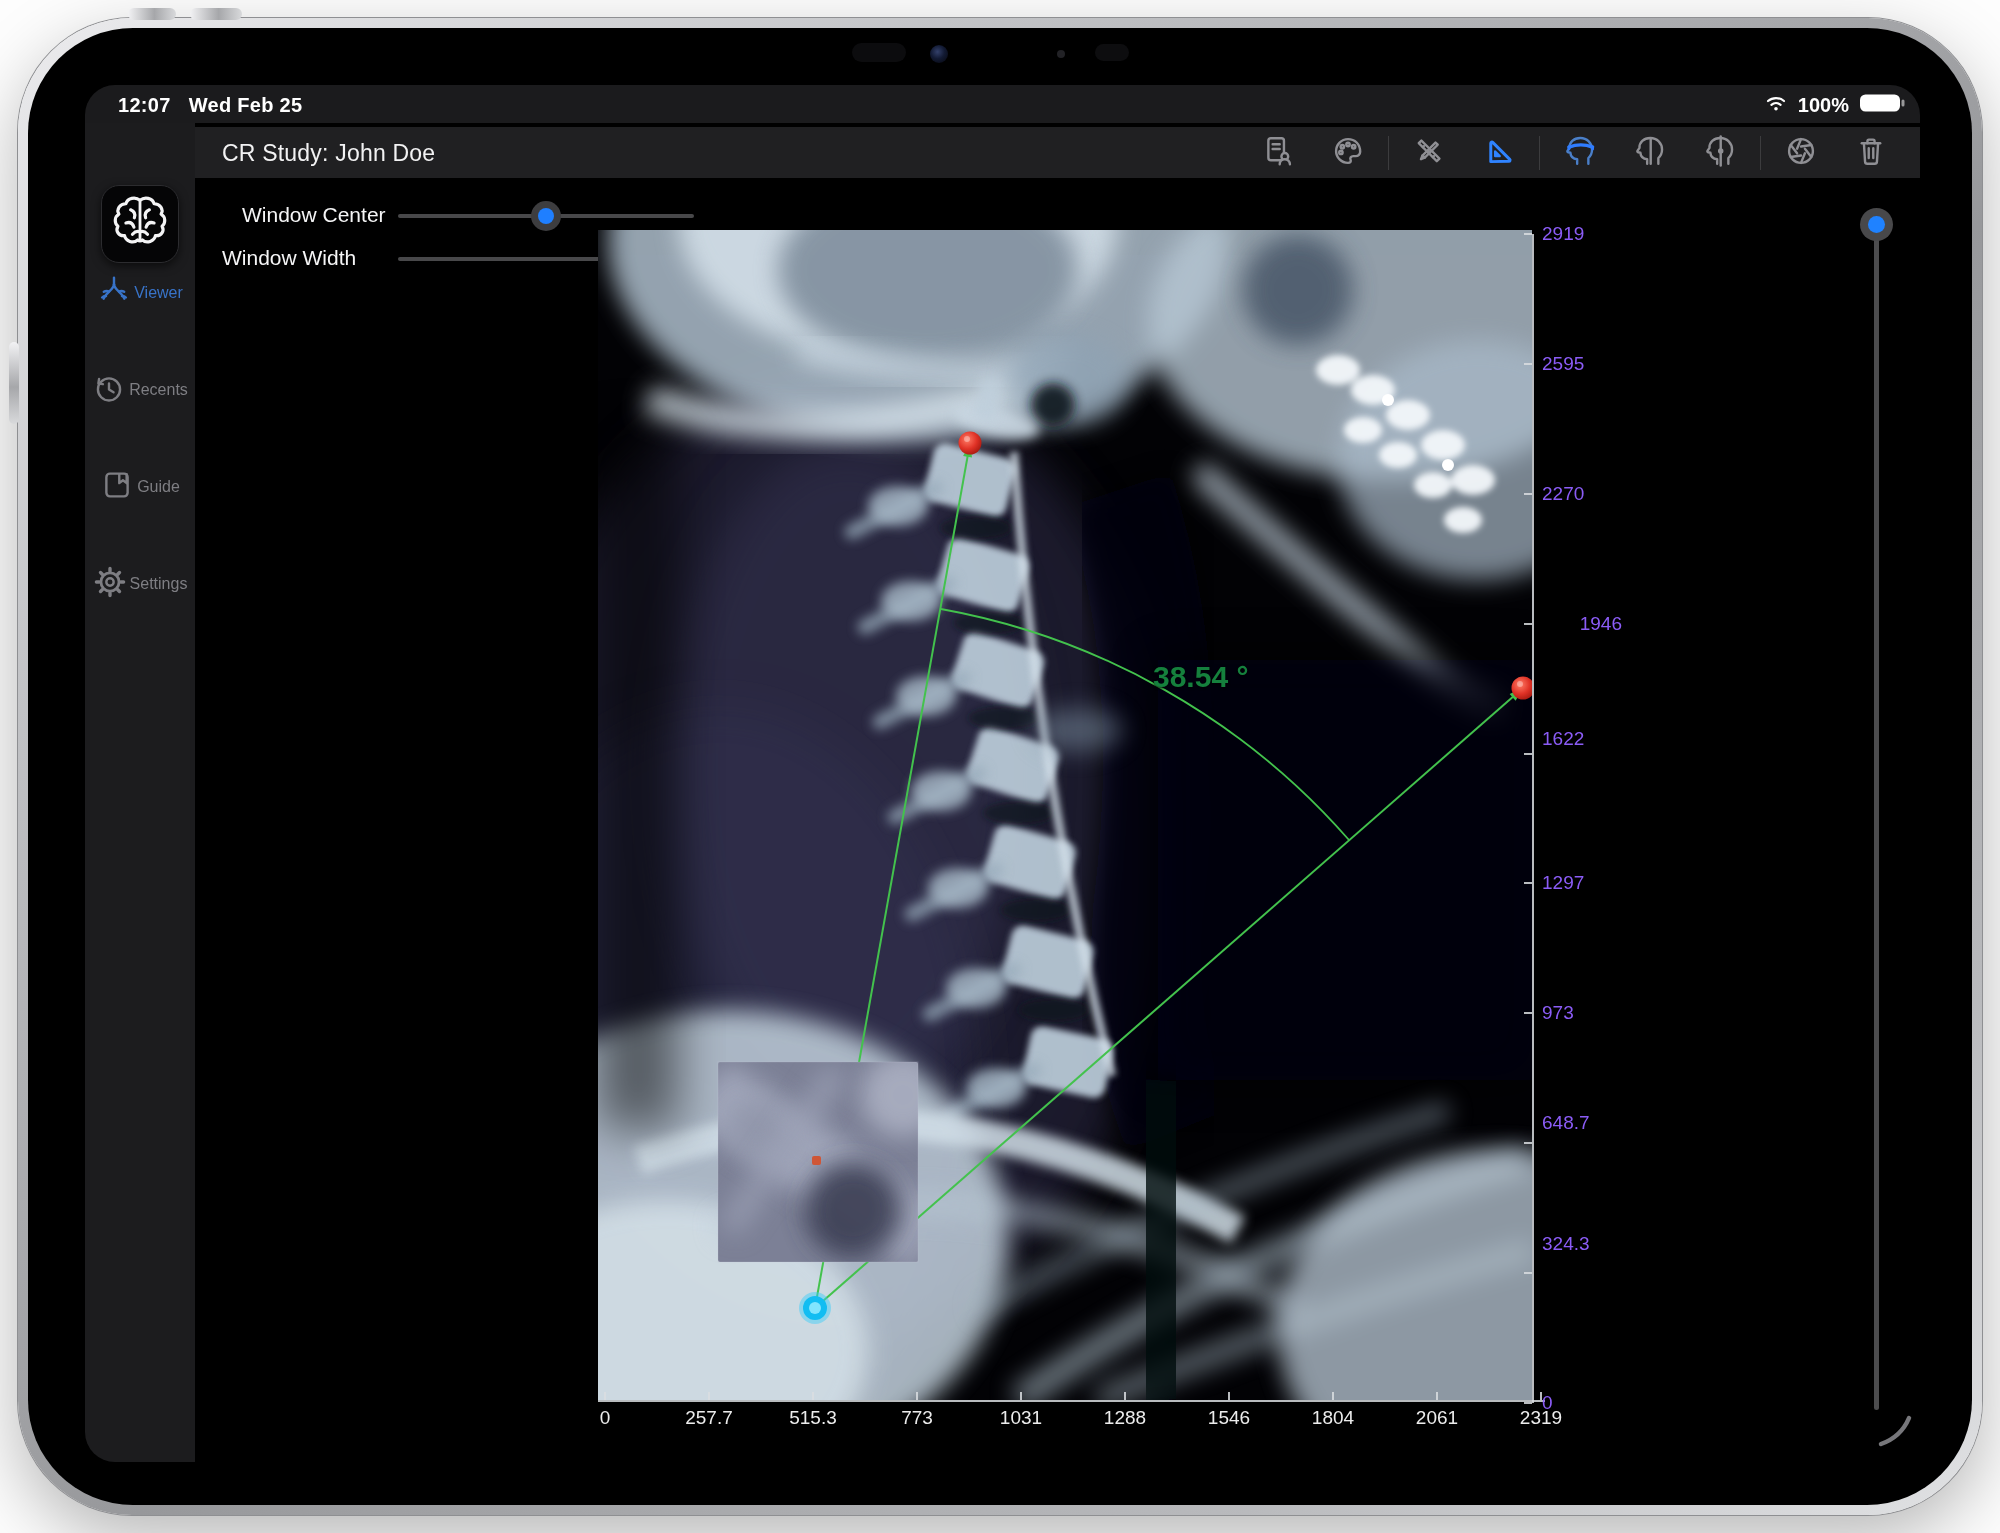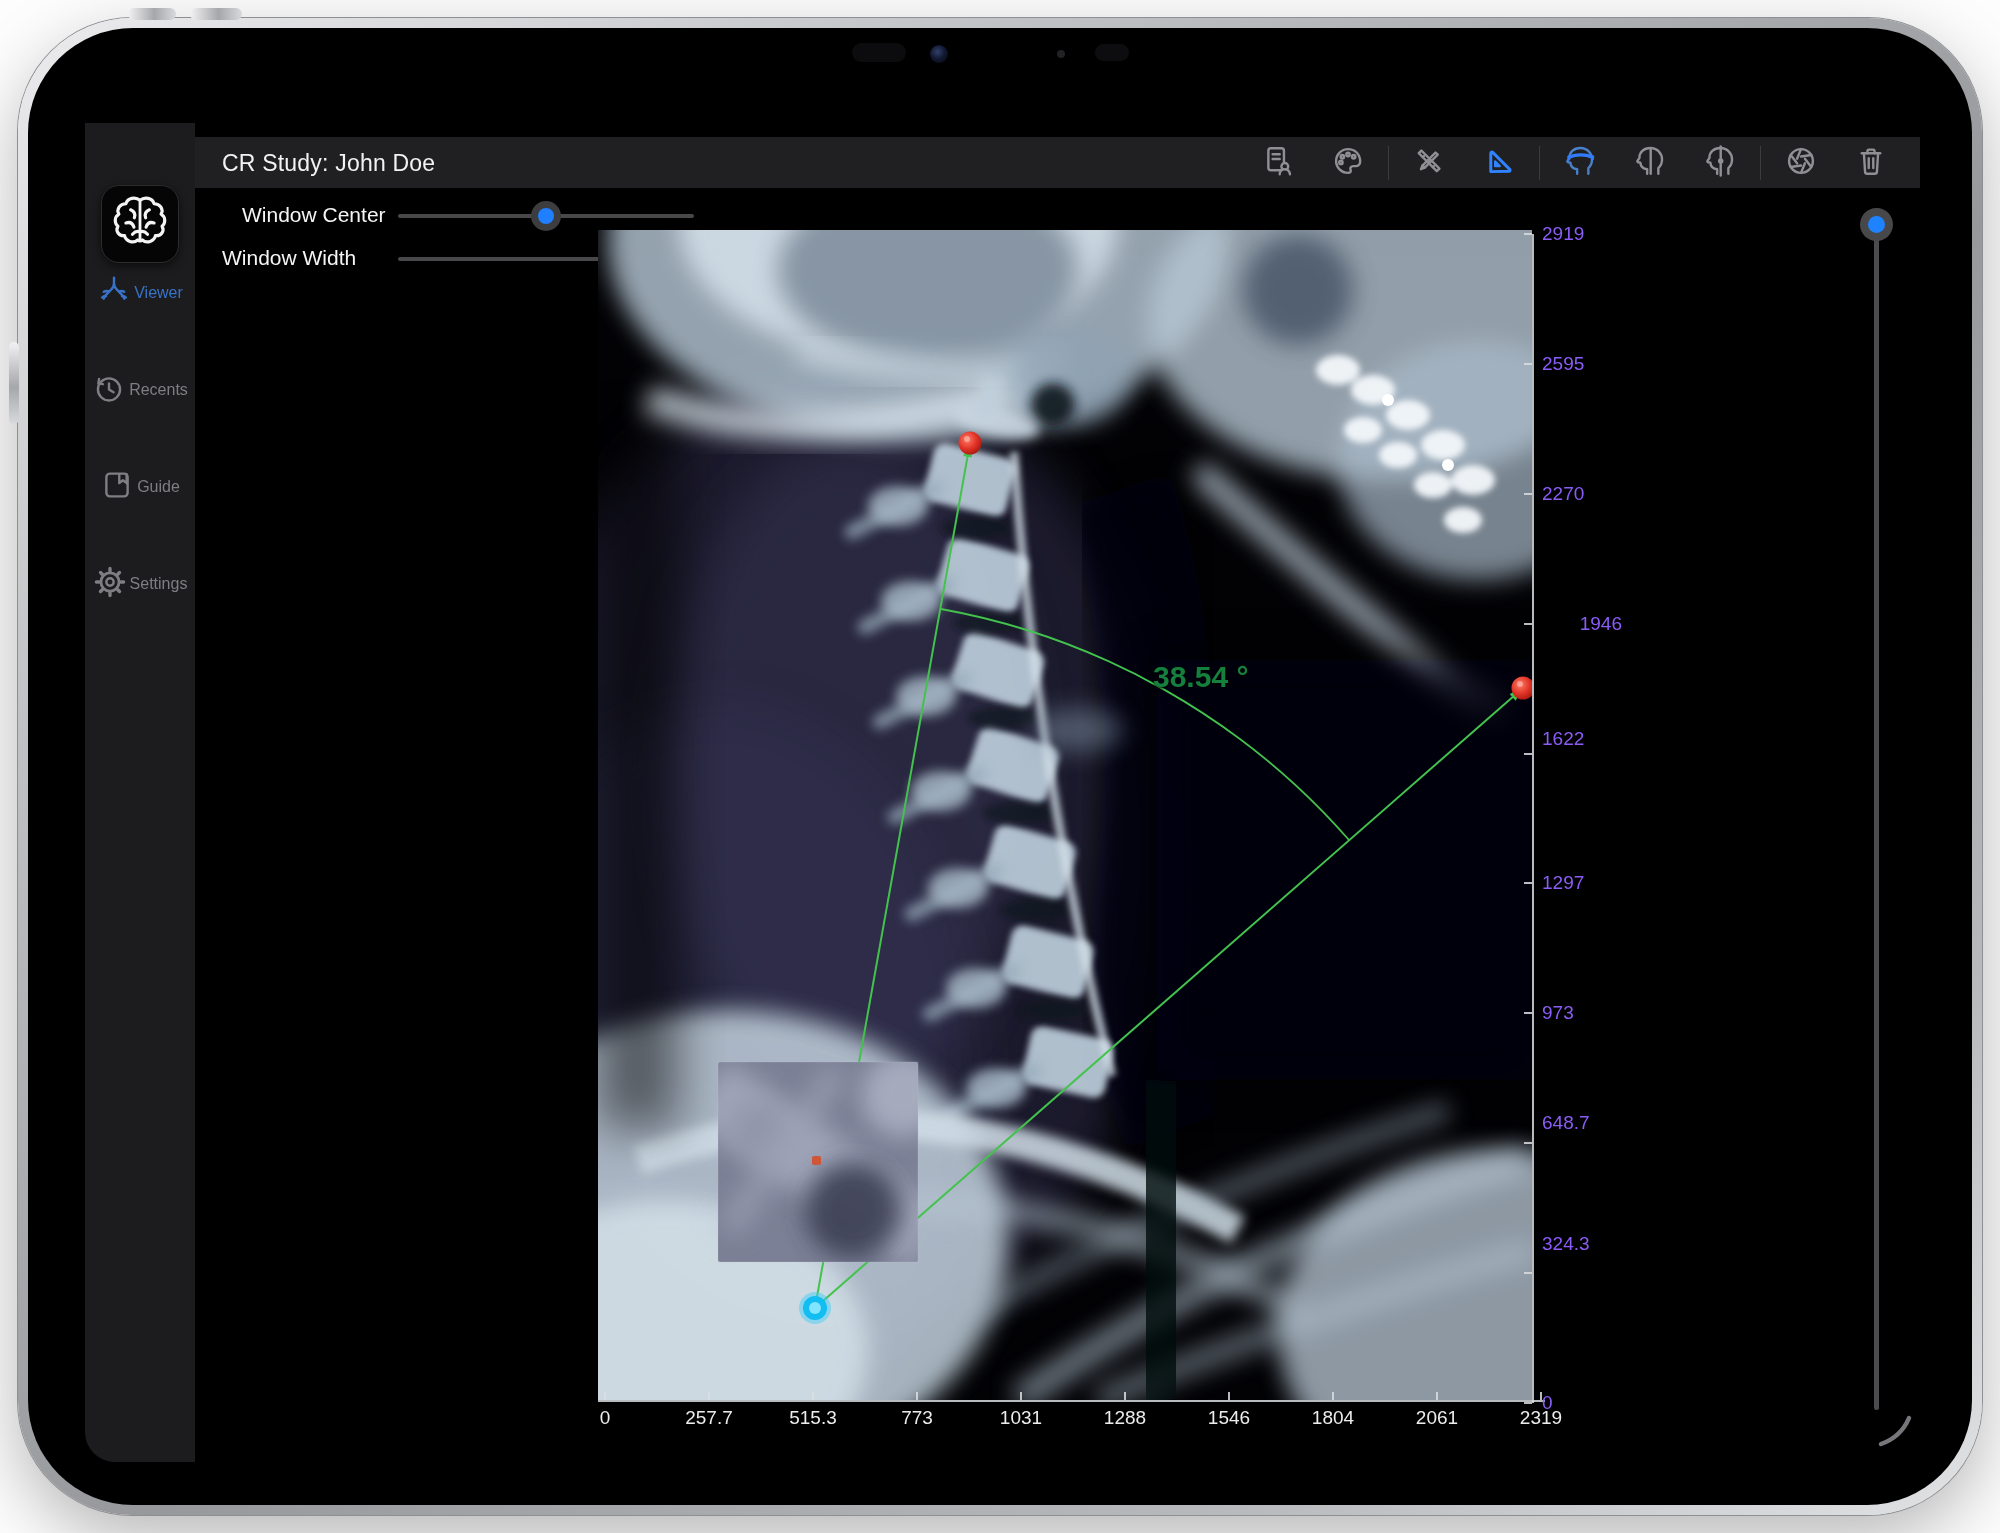--- a/index.html
+++ b/index.html
@@ -34,21 +34,21 @@
 
   .sidebar { position:absolute; left:0; top:38px; width:110px; height:1339px; background:#1c1c1e; }
   .app-icon { position:absolute; left:16px; top:62px; width:78px; height:78px; border-radius:18px;
     background:#050506; border:1px solid #2c2c2f; box-shadow:0 3px 10px rgba(0,0,0,.6);
     display:flex; align-items:center; justify-content:center; }
   .nav-item { position:absolute; left:0; width:110px; height:80px; display:flex; flex-direction:row;
     align-items:center; justify-content:center; gap:3px; color:#7e7e83; cursor:default; }
   .nav-item .nav-label { font-size:16px; }
   .nav-item.active { color:#3873c8; }
 
-  .toolbar { position:absolute; left:110px; top:52px; width:1725px; height:51px; background:#202022; }
+  .toolbar { position:absolute; left:110px; top:42px; width:1725px; height:51px; background:#202022; }
   .tb-title { position:absolute; left:27px; top:13px; font-size:23px; color:#f2f2f3; letter-spacing:.2px; }
   .tb-tools { position:absolute; right:14px; top:0; height:51px; display:flex; align-items:center; }
   .tb-btn { width:44px; height:44px; margin:0 13px; display:flex; align-items:center; justify-content:center;
     color:#8f8f94; }
   .tb-btn.active { color:#2f83ff; }
   .tb-btn.tint-blue { color:#4a7fc9; }
   .tb-divider { width:1px; height:34px; background:#3c3c3e; margin:0 5px; }
 
   
   .wl-label { position:absolute; color:#f5f5f6; font-size:21px; }
@@ -86,20 +86,42 @@
   <div class="side-btn btn-top-1"></div>
   <div class="side-btn btn-top-2"></div>
   <div class="side-btn btn-left"></div>
   <div class="cam-pill"></div>
   <div class="cam-lens"></div>
   <div class="cam-dot"></div>
   <div class="cam-pill2"></div>
 
   <div id="screen">
 
+    <div class="statusbar">
+      <div class="sb-left">
+        <span>12:07</span>
+        <span>Wed Feb 25</span>
+      </div>
+      <div class="sb-right">
+        <span>
+          <svg width="24" height="20" viewBox="0 0 24 20" fill="none" stroke="#fff" stroke-width="2.2" stroke-linecap="round">
+            <path d="M4.0,8.0 a12.4,12.4 0 0 1 16,0"></path>
+            <path d="M7.4,11.8 a7.2,7.2 0 0 1 9.2,0"></path>
+            <circle cx="12" cy="15.8" r="1.8" fill="#fff" stroke="none"></circle>
+          </svg>
+        </span>
+        <span>100%</span>
+        <span>
+          <svg width="46" height="22" viewBox="0 0 46 22">
+            <rect x="1" y="2.5" width="40" height="17" rx="5.5" fill="#ffffff"></rect>
+            <rect x="42.5" y="7.5" width="3" height="7" rx="1.5" fill="#ffffff" opacity=".55"></rect>
+          </svg>
+        </span>
+      </div>
+    </div>
 
     <div class="sidebar">
       <div class="app-icon">
         <span>
           <svg width="60" height="60" viewBox="0 0 64 64" fill="none" stroke="#f4f4f5" stroke-width="3.4" stroke-linecap="round" stroke-linejoin="round">
             <path d="M32,9 C27,4.5 18.5,6.5 17,12.5 C10.5,12.5 6.5,18.5 9.5,23.5 C4.5,26.5 4.5,33.5 8.5,36.5 C5.5,41.5 9.5,47.5 15.5,46.5 C16.5,52.5 25,55.5 29.5,51 C31.2,52.6 32.8,52.6 34.5,51 C39,55.5 47.5,52.5 48.5,46.5 C54.5,47.5 58.5,41.5 55.5,36.5 C59.5,33.5 59.5,26.5 54.5,23.5 C57.5,18.5 53.5,12.5 47,12.5 C45.5,6.5 37,4.5 32,9 Z"></path>
             <path d="M32,9.5 V51.5" stroke-width="3"></path>
             <path d="M22,19 q6,2.5 4,8.5"></path>
             <path d="M42,19 q-6,2.5 -4,8.5"></path>
             <path d="M17,33 q6.5,-2 8.5,4.5"></path>

